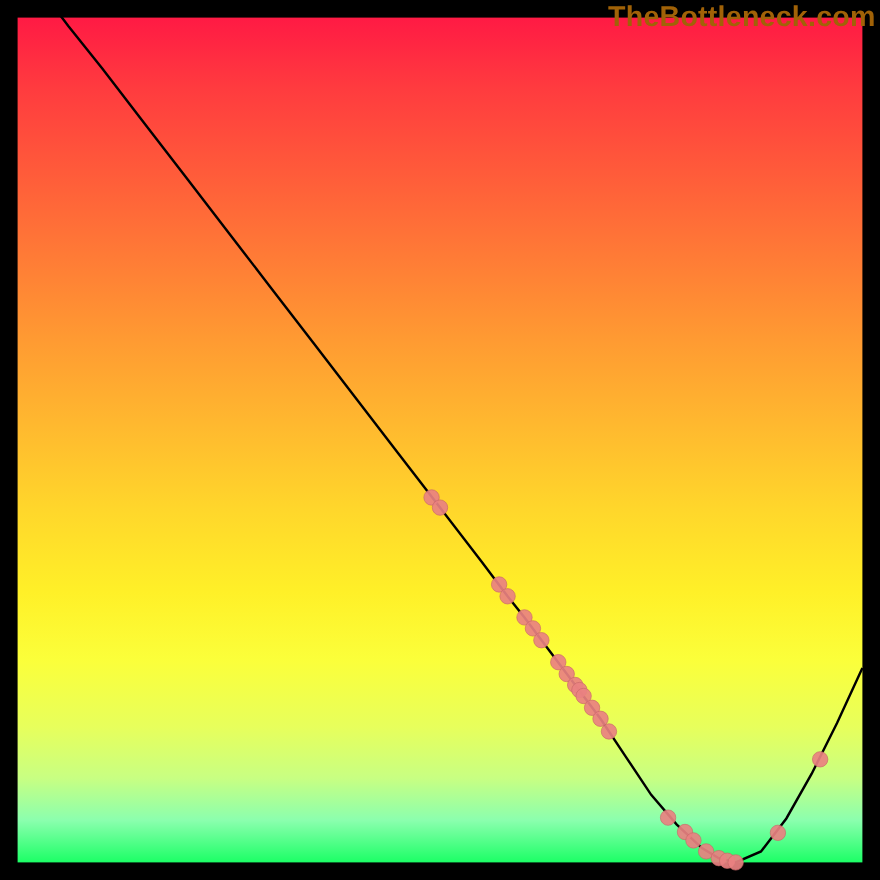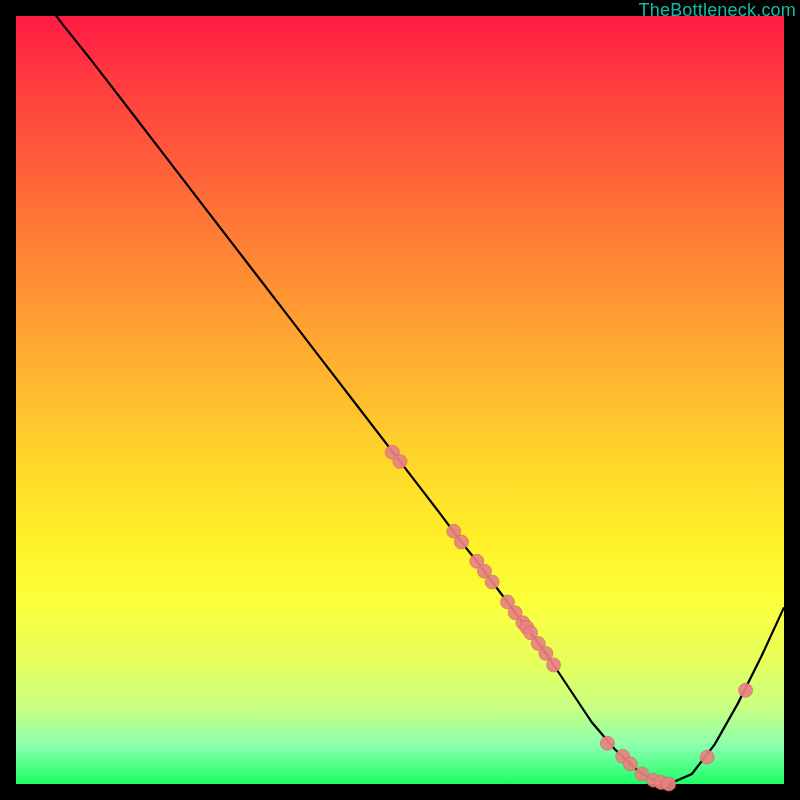--- a/index.html
+++ b/index.html
@@ -43,23 +43,23 @@
       #e7ff5c 84%,
       #c8ff82 90%,
       #8bffae 95%,
       #1cff66 100%
     );
   }
   .watermark {
     position: absolute;
     top: 0;
     right: 4px;
-    color: #14b8a6;
-    font-size: 18px;
-    font-weight: 400;
+    color: #a16207;
+    font-size: 26px;
+    font-weight: 700;
     letter-spacing: 0.2px;
     user-select: none;
   }
   svg.curve {
     position: absolute;
     left: 0; top: 0;
     width: 768px; height: 768px;
     overflow: visible;
   }
 </style>

